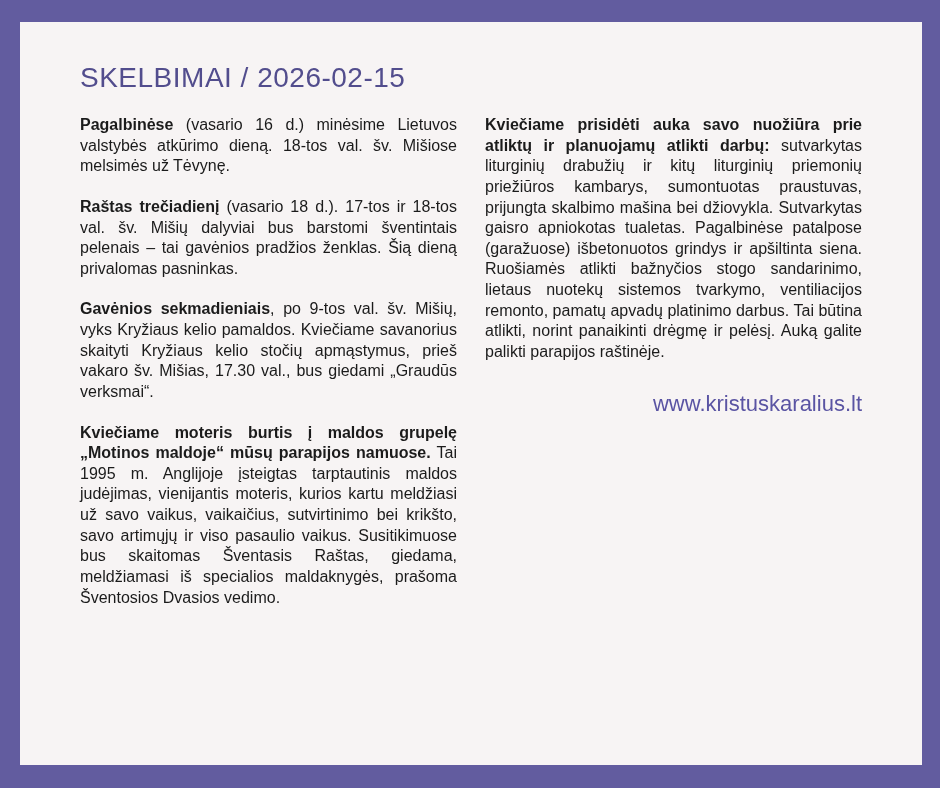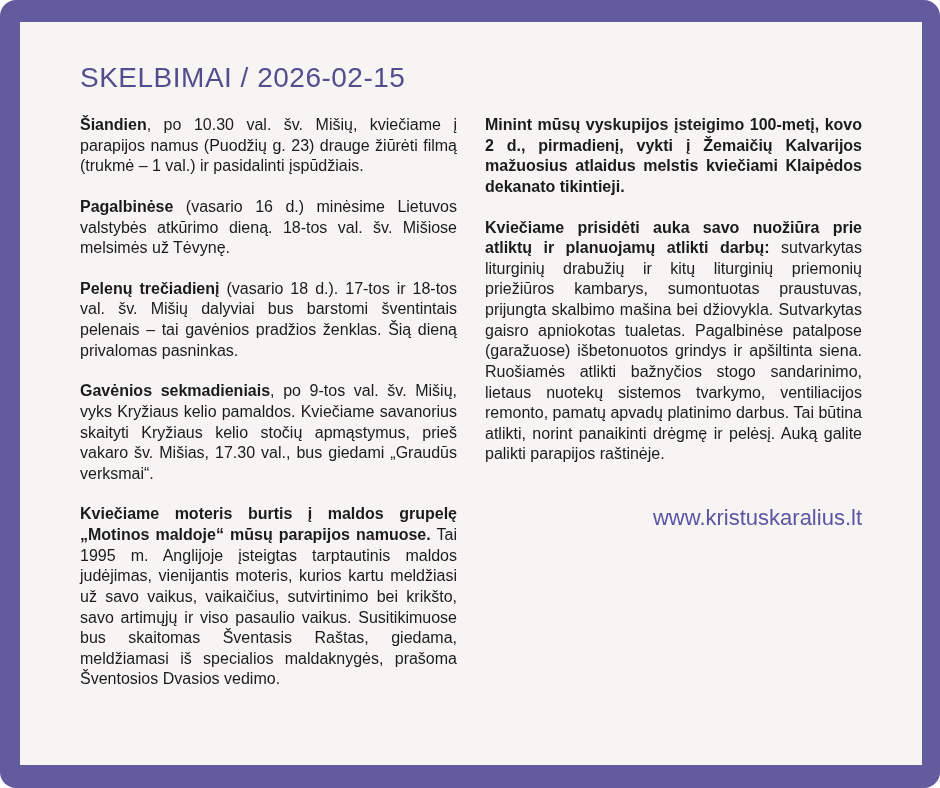--- a/index.html
+++ b/index.html
@@ -6,21 +6,20 @@
   body {
     width: 940px; height: 788px;
     font-family: "Liberation Sans", sans-serif;
     overflow: hidden;
   }
   .frame {
     box-sizing: border-box;
     width: 940px; height: 788px;
     background: var(--frame, #625c9f);
     padding: 22px 18px 23px 20px;
-    border-radius: 16px;
   }
   .paper {
     box-sizing: border-box;
     width: 100%; height: 100%;
     background: var(--paper, #f7f4f4);
     padding: 40px 60px 0 60px;
     overflow: hidden;
   }
   .title {
     font-size: 28px;
@@ -39,45 +38,43 @@
     line-height: 1.29;
     color: var(--body_text, #1b1b1b);
     text-align: justify;
   }
   .para { margin: 20px 0 0 0; }
   .para.cont, .col-text > .para:first-child { margin-top: 0; }
   .b { font-weight: 700; }
   .website {
     display: block;
     text-align: right;
-    margin-top: 39px;
+    margin-top: 27px;
     font-size: 22px;
     color: var(--link, #5a54a3);
     text-decoration: none;
     cursor: pointer;
   }
 </style>
 </head>
 <body>
 
 <div class="frame">
   <div class="paper">
     <h1 class="title">SKELBIMAI / 2026-02-15</h1>
     <div class="cols">
       <div class="col">
         <div class="col-text">
-            <div class="para"><span class="b">Šiandien</span><span>, po 10.30 val. šv. Mišių, kviečiame į parapijos namus (Puodžių g. 23) drauge žiūrėti filmą (trukmė – 1 val.) ir pasidalinti įspūdžiais.</span></div>
             <div class="para"><span class="b">Pagalbinėse</span><span> (vasario 16 d.) minėsime Lietuvos valstybės atkūrimo dieną. 18-tos val. šv. Mišiose melsimės už Tėvynę.</span></div>
-            <div class="para"><span class="b">Pelenų trečiadienį</span><span> (vasario 18 d.). 17-tos ir 18-tos val. šv. Mišių dalyviai bus barstomi šventintais pelenais – tai gavėnios pradžios ženklas. Šią dieną privalomas pasninkas.</span></div>
+            <div class="para"><span class="b">Raštas trečiadienį</span><span> (vasario 18 d.). 17-tos ir 18-tos val. šv. Mišių dalyviai bus barstomi šventintais pelenais – tai gavėnios pradžios ženklas. Šią dieną privalomas pasninkas.</span></div>
             <div class="para"><span class="b">Gavėnios sekmadieniais</span><span>, po 9-tos val. šv. Mišių, vyks Kryžiaus kelio pamaldos. Kviečiame savanorius skaityti Kryžiaus kelio stočių apmąstymus, prieš vakaro šv. Mišias, 17.30 val., bus giedami „Graudūs verksmai“.</span></div>
             <div class="para"><span class="b">Kviečiame moteris burtis į maldos grupelę „Motinos maldoje“ mūsų parapijos namuose.</span><span> Tai 1995 m. Anglijoje įsteigtas tarptautinis maldos judėjimas, vienijantis moteris, kurios kartu meldžiasi už savo vaikus, vaikaičius, sutvirtinimo bei krikšto, savo artimųjų ir viso pasaulio vaikus. Susitikimuose bus skaitomas Šventasis Raštas, giedama, meldžiamasi iš specialios maldaknygės, prašoma Šventosios Dvasios vedimo.</span></div>
           </div>
       </div>
       <div class="col">
         <div class="col-text">
-            <div class="para"><span class="b">Minint mūsų vyskupijos įsteigimo 100-metį, kovo 2 d., pirmadienį, vykti į Žemaičių Kalvarijos mažuosius atlaidus melstis kviečiami Klaipėdos dekanato tikintieji.</span></div>
             <div class="para"><span class="b">Kviečiame prisidėti auka savo nuožiūra prie atliktų ir planuojamų atlikti darbų:</span><span> sutvarkytas liturginių drabužių ir kitų liturginių priemonių priežiūros kambarys, sumontuotas praustuvas, prijungta skalbimo mašina bei džiovykla. Sutvarkytas gaisro apniokotas tualetas. Pagalbinėse patalpose (garažuose) išbetonuotos grindys ir apšiltinta siena. Ruošiamės atlikti bažnyčios stogo sandarinimo, lietaus nuotekų sistemos tvarkymo, ventiliacijos remonto, pamatų apvadų platinimo darbus. Tai būtina atlikti, norint panaikinti drėgmę ir pelėsį. Auką galite palikti parapijos raštinėje.</span></div>
           </div>
         <a class="website">www.kristuskaralius.lt</a>
       </div>
     </div>
   </div>
 </div>
 
 </body></html>

